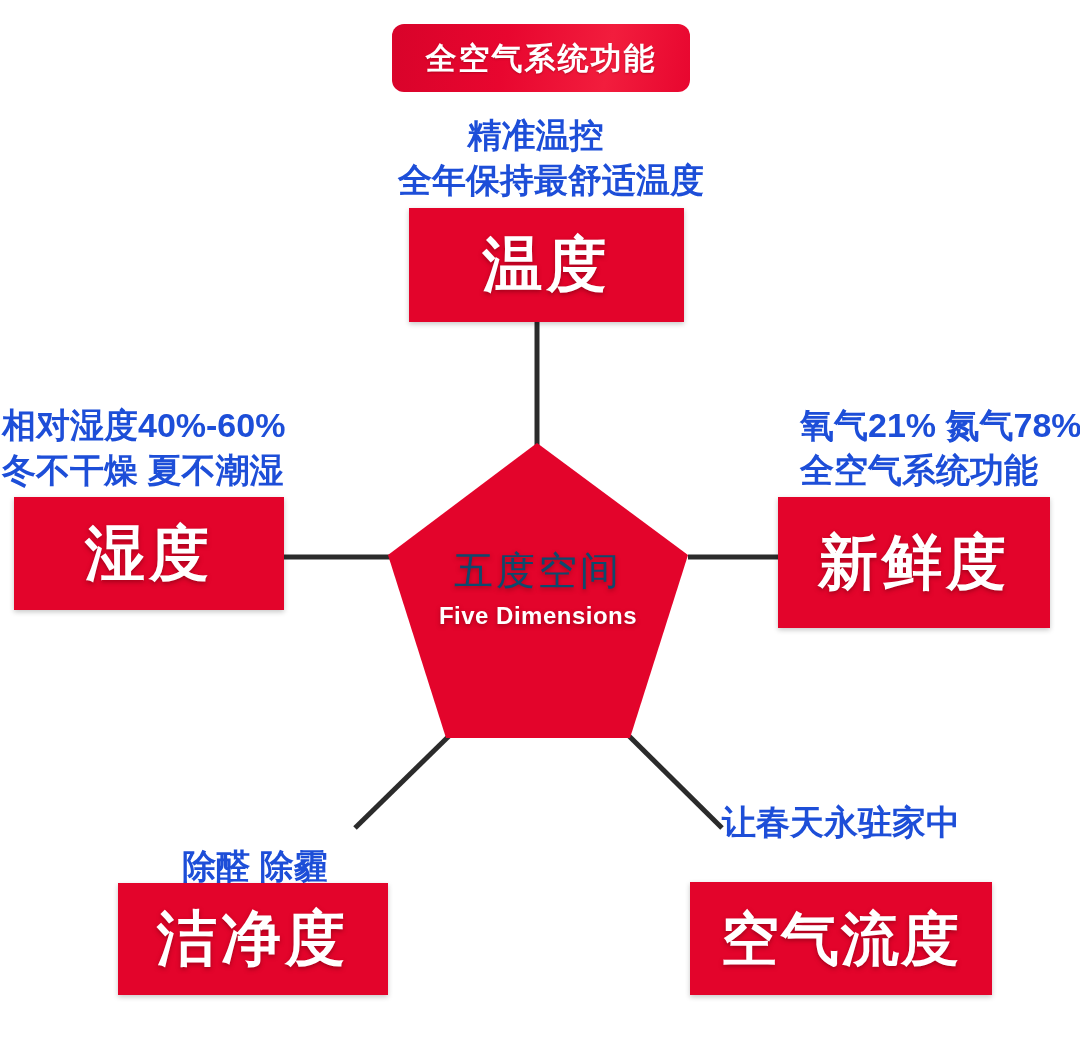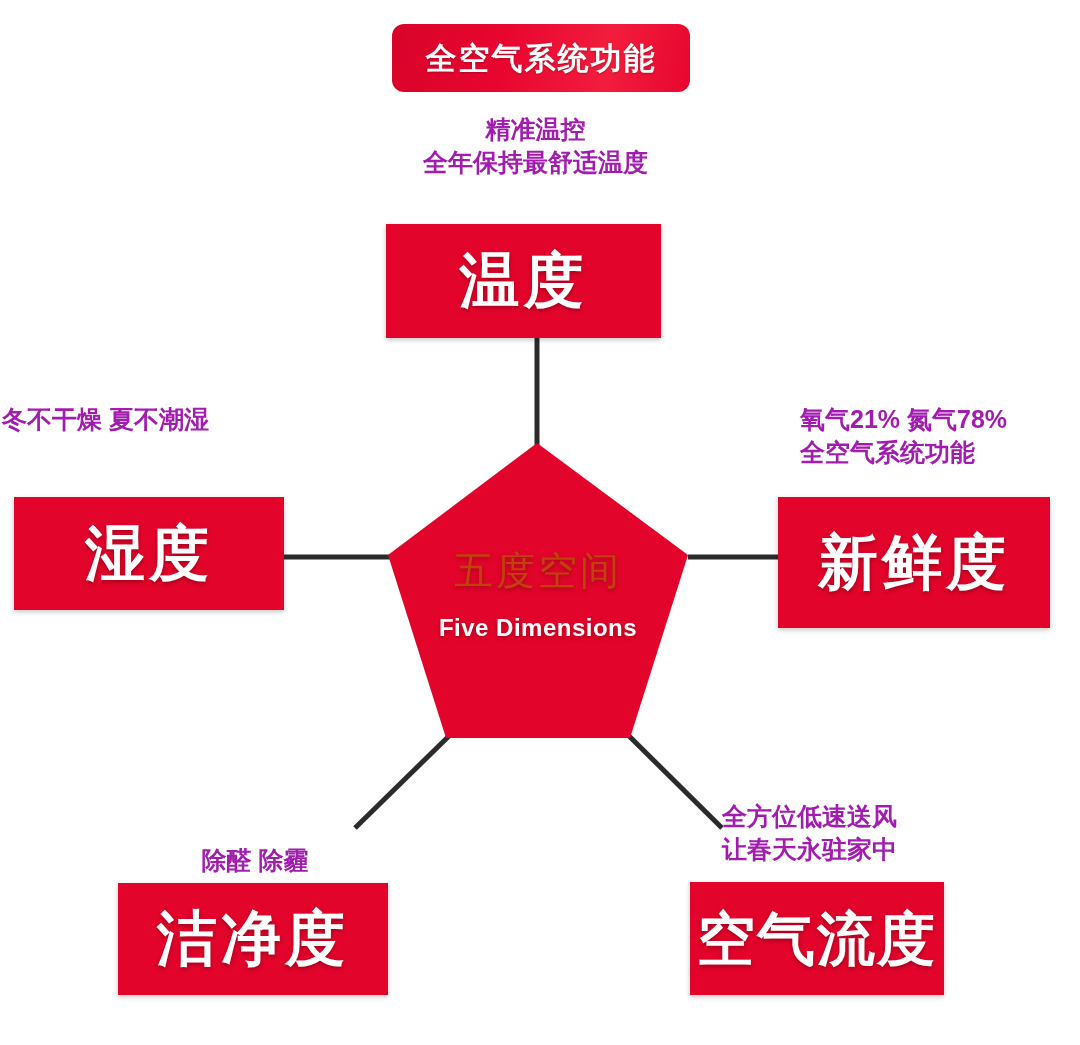--- a/index.html
+++ b/index.html
@@ -66,37 +66,37 @@
     box-shadow: 0 2px 5px rgba(0,0,0,0.22);
   }
   .node-box-text {
     color: #ffffff;
     font-weight: bold;
     line-height: 1;
     white-space: nowrap;
     text-shadow: 0 2px 4px rgba(110,0,14,0.55);
   }
 
-  #box-temperature { left: 386px; top: 208px; width: 275px; height: 114px; margin-top: 16px; }
+  #box-temperature { left: 409px; top: 208px; width: 275px; height: 114px; }
   #box-humidity    { left: 14px;   top: 497px; width: 270px; height: 113px; }
   #box-freshness   { left: 778px; top: 497px; width: 272px; height: 131px; }
   #box-purity      { left: 118px; top: 883px; width: 270px; height: 112px; }
-  #box-airflow     { left: 690px; top: 882px; width: 254px; height: 113px; }
+  #box-airflow     { left: 690px; top: 882px; width: 302px; height: 113px; }
 
   #box-temperature .node-box-text,
   #box-humidity .node-box-text,
   #box-freshness .node-box-text,
   #box-purity .node-box-text { font-size: 60px; letter-spacing: 4px; }
   #box-airflow .node-box-text { font-size: 58px; letter-spacing: 2px; }
 
   
   .caption {
     position: absolute;
-    color: #a21caf;
-    font-size: 25px;
+    color: #1d4ed8;
+    font-size: 34px;
     font-weight: bold;
     line-height: 1.33;
     z-index: 3;
     white-space: nowrap;
   }
   .caption .cap-line { display: block; }
 
   #cap-temperature { left: 398px; top: 113px; width: 275px; text-align: center; }
   #cap-humidity    { left: 2px;   top: 403px; width: 280px; text-align: left; }
   #cap-freshness   { left: 800px; top: 403px; width: 278px; text-align: left; }
@@ -116,34 +116,34 @@
     position: absolute;
     left: 0;
     top: 110px;
     width: 310px;
     text-align: center;
     z-index: 4;
     pointer-events: none;
   }
   .pent-cn {
     display: block;
-    color: #c2410c;
+    color: #0c4a6e;
     font-size: 39px;
     font-weight: normal;
     letter-spacing: 3px;
     line-height: 1.1;
     text-shadow: 0 2px 4px rgba(110,0,14,0.5);
   }
   .pent-en {
     display: block;
     color: #ffffff;
     font-size: 24px;
     font-weight: bold;
     letter-spacing: 0.5px;
-    margin-top: 21px;
+    margin-top: 9px;
     text-shadow: 0 2px 4px rgba(110,0,14,0.5);
   }
 </style>
 </head>
 <body>
 
 <div id="stage">
 
   <svg id="connectors" viewBox="0 0 1080 1045">
     <line x1="537" y1="322" x2="537" y2="446" stroke="#2b2b2b" stroke-width="5"></line>
@@ -159,20 +159,21 @@
 
   <div class="caption" id="cap-temperature">
     <span class="cap-line">精准温控</span>
     <span class="cap-line">全年保持最舒适温度</span>
   </div>
   <div class="node-box" id="box-temperature">
     <span class="node-box-text">温度</span>
   </div>
 
   <div class="caption" id="cap-humidity">
+    <span class="cap-line">相对湿度40%-60%</span>
     <span class="cap-line">冬不干燥 夏不潮湿</span>
   </div>
   <div class="node-box" id="box-humidity">
     <span class="node-box-text">湿度</span>
   </div>
 
   <div class="caption" id="cap-freshness">
     <span class="cap-line">氧气21% 氮气78%</span>
     <span class="cap-line">全空气系统功能</span>
   </div>
@@ -181,21 +182,20 @@
   </div>
 
   <div class="caption" id="cap-purity">
     <span class="cap-line">除醛 除霾</span>
   </div>
   <div class="node-box" id="box-purity">
     <span class="node-box-text">洁净度</span>
   </div>
 
   <div class="caption" id="cap-airflow">
-    <span class="cap-line">全方位低速送风</span>
     <span class="cap-line">让春天永驻家中</span>
   </div>
   <div class="node-box" id="box-airflow">
     <span class="node-box-text">空气流度</span>
   </div>
 
   <div id="pentagon-wrap">
     <svg width="310" height="305" viewBox="0 0 310 305">
       <polygon points="154,3 305,115 247,298 63,298 5,115" fill="#e3042b"></polygon>
     </svg>

